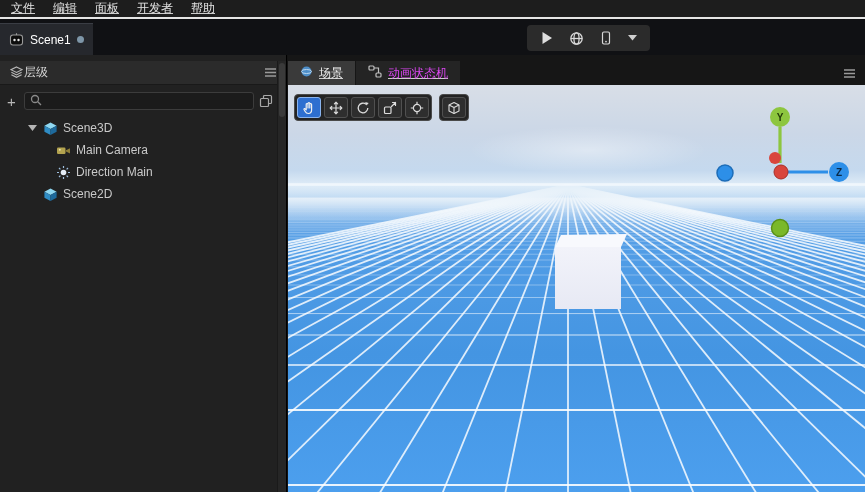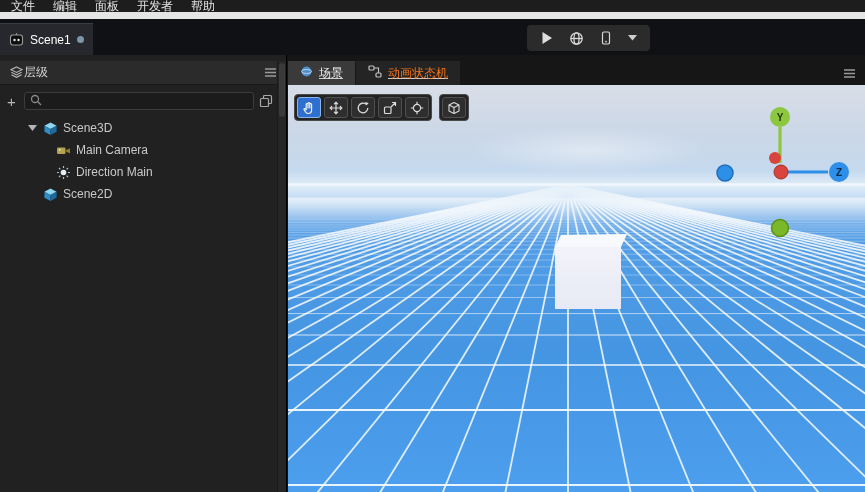--- a/index.html
+++ b/index.html
@@ -3,21 +3,21 @@
 <meta charset="utf-8">
 <style>
   * { box-sizing: border-box; margin: 0; padding: 0; }
   html,body { background:#000; }
   body { font-family:"Liberation Sans","DejaVu Sans",sans-serif; }
   .app { position:relative; width:865px; height:492px; background:#141414; overflow:hidden;
          font-size:12px; color:#ccc; }
 
   
   .menubar { position:absolute; top:0; left:0; right:0; height:19px; background:#1d1d1d;
-             display:flex; align-items:center; padding-left:2px; border-bottom:7px solid #e5e5e5; }
+             display:flex; align-items:center; padding-left:2px; border-bottom:2px solid #e5e5e5;text-decoration:underline; }
   .menu-item { padding:0 9px; line-height:19px; color:#e3e3e3; cursor:default; }
 
   
   .tabstrip { position:absolute; top:19px; left:0; right:0; height:36px; background:#101114; }
   .scene-tab { position:absolute; left:0; top:4px; height:32px; min-width:88px; background:#26282d;
                border-top:1px solid #3a3d44; display:flex; align-items:center; gap:6px; padding:0 9px; }
   .scene-tab .tab-label { color:#fff; }
   .dirty-dot { width:7px; height:7px; border-radius:50%; background:#7e96a8; }
 
   .run-toolbar { position:absolute; left:527px; top:6px; height:26px; background:#2b2b2b;
@@ -42,21 +42,21 @@
   .trow { height:22px; display:flex; align-items:center; gap:5px; color:#c9c9c9; cursor:default; }
   .arrow-slot { width:12px; margin-left:26px; display:flex; justify-content:center; }
   .child-indent { width:51px; }
   .ticon { width:15px; height:15px; display:flex; align-items:center; justify-content:center; }
   .vscroll { position:absolute; top:6px; right:0; width:9px; bottom:0; background:#262626; border-left:1px solid #1a1a1a; }
   .vscroll .thumb { position:absolute; top:2px; left:1px; right:1px; height:54px; background:#3a3a3a; border-radius:3px; }
 
   
   .main-right { position:absolute; top:55px; left:288px; right:0; bottom:0; background:#161616; }
   .vp-tabs { position:absolute; top:6px; left:0; right:0; height:24px; background:#161616; display:flex; gap:1px;text-decoration:underline; }
-  .vp-tab { display:flex; align-items:center; gap:6px; padding:0 12px; background:#242424; color:#f97316; cursor:pointer; }
+  .vp-tab { display:flex; align-items:center; gap:6px; padding:0 12px; background:#242424; color:#d946ef; cursor:pointer; }
   .vp-tab.active { background:#3a3a3a; color:#f0f0f0; }
   .vp-menu { margin-left:auto; display:flex; align-items:center; padding:0 9px; background:none; border:none; cursor:pointer; }
 
   .viewport { position:absolute; top:30px; left:0; right:0; bottom:0; overflow:hidden;
     background-image:
       radial-gradient(130px 30px at 16% 30%, rgba(255,255,255,.50), transparent 70%),
       radial-gradient(170px 34px at 52% 16%, rgba(255,255,255,.40), transparent 70%),
       radial-gradient(150px 30px at 86% 38%, rgba(255,255,255,.45), transparent 70%),
       linear-gradient(180deg,#d8dee7 0%, #cbd7e7 12%, #c5d9ee 21%, #e2eef8 25%, #bcd6ee 40%, #b4d2ee 100%);
   }

